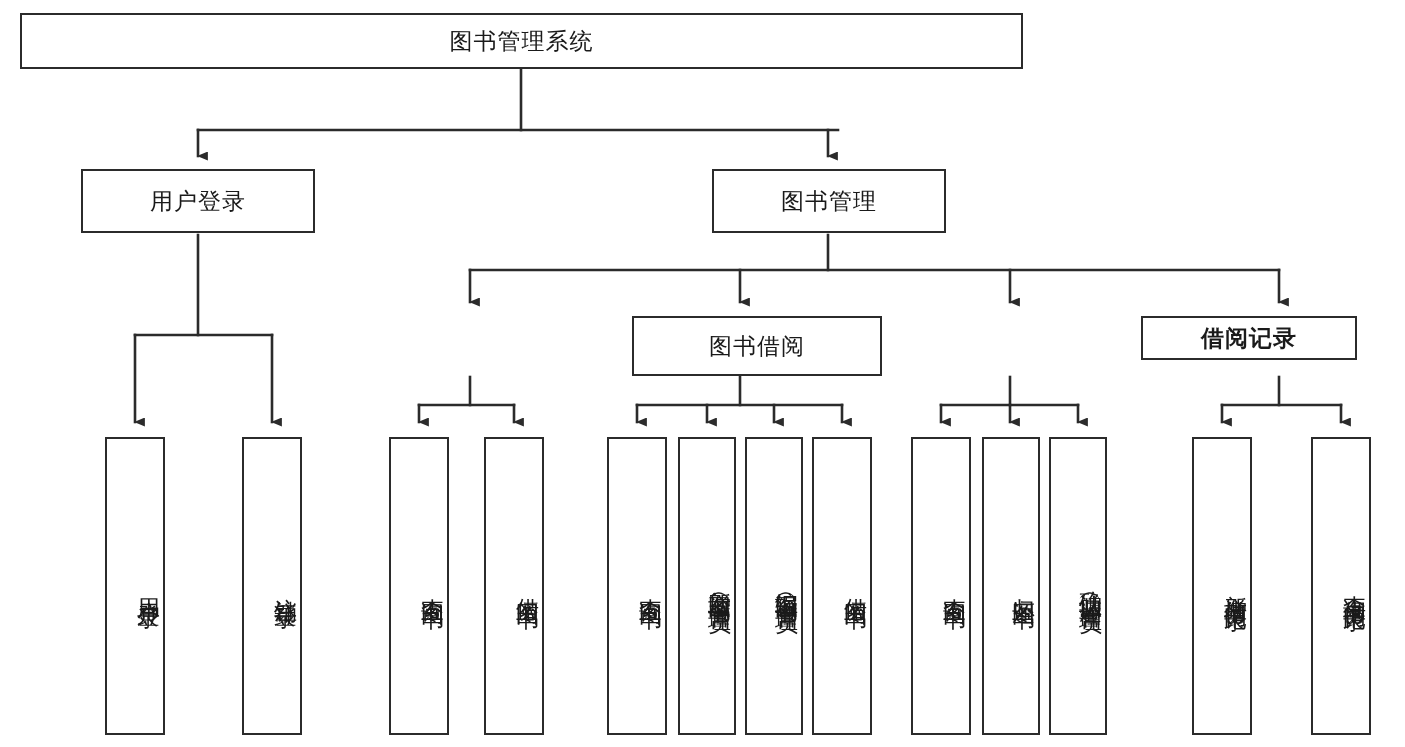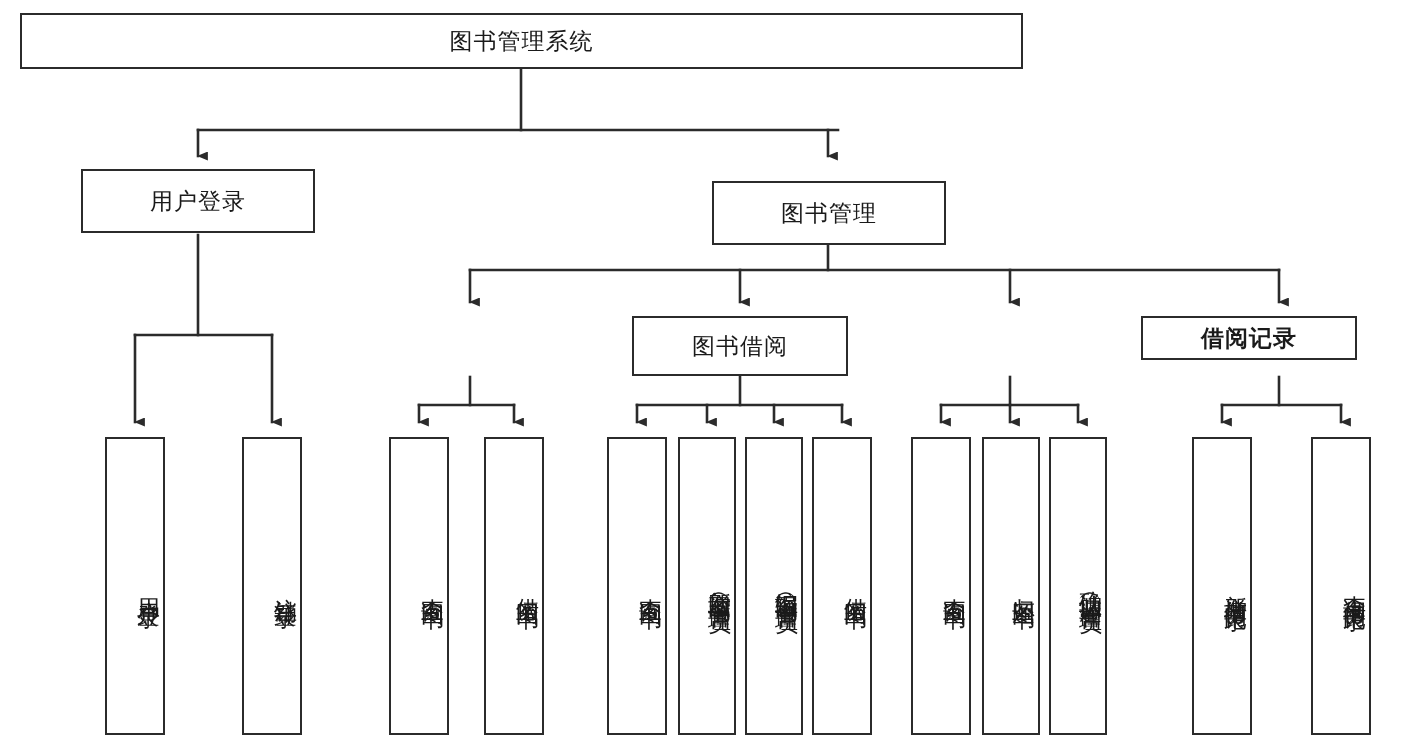--- a/index.html
+++ b/index.html
@@ -124,26 +124,26 @@
   </svg>
 
   <div class="node root" style="left:20px; top:13px; width:1003px; height:56px;">
     <span class="lbl">图书管理系统</span>
   </div>
 
   <div class="node h" style="left:81px; top:169px; width:234px; height:64px;">
     <span class="lbl">用户登录</span>
   </div>
 
-  <div class="node h" style="left:712px; top:169px; width:234px; height:64px;margin-top:12px;">
+  <div class="node h" style="left:712px; top:169px; width:234px; height:64px;">
     <span class="lbl">图书管理</span>
   </div>
 
 
-  <div class="node h" style="left:632px; top:316px; width:216px; height:60px;">
+  <div class="node h" style="left:632px; top:316px; width:250px; height:60px;">
     <span class="lbl">图书借阅</span>
   </div>
 
 
   <div class="node h" style="left:1141px; top:316px; width:216px; height:44px;font-weight:bold;">
     <span class="lbl">借阅记录</span>
   </div>
 
   <div class="node v" style="left:105px; top:437px; width:60px; height:298px;">
     <span class="txt">用户登录</span>

